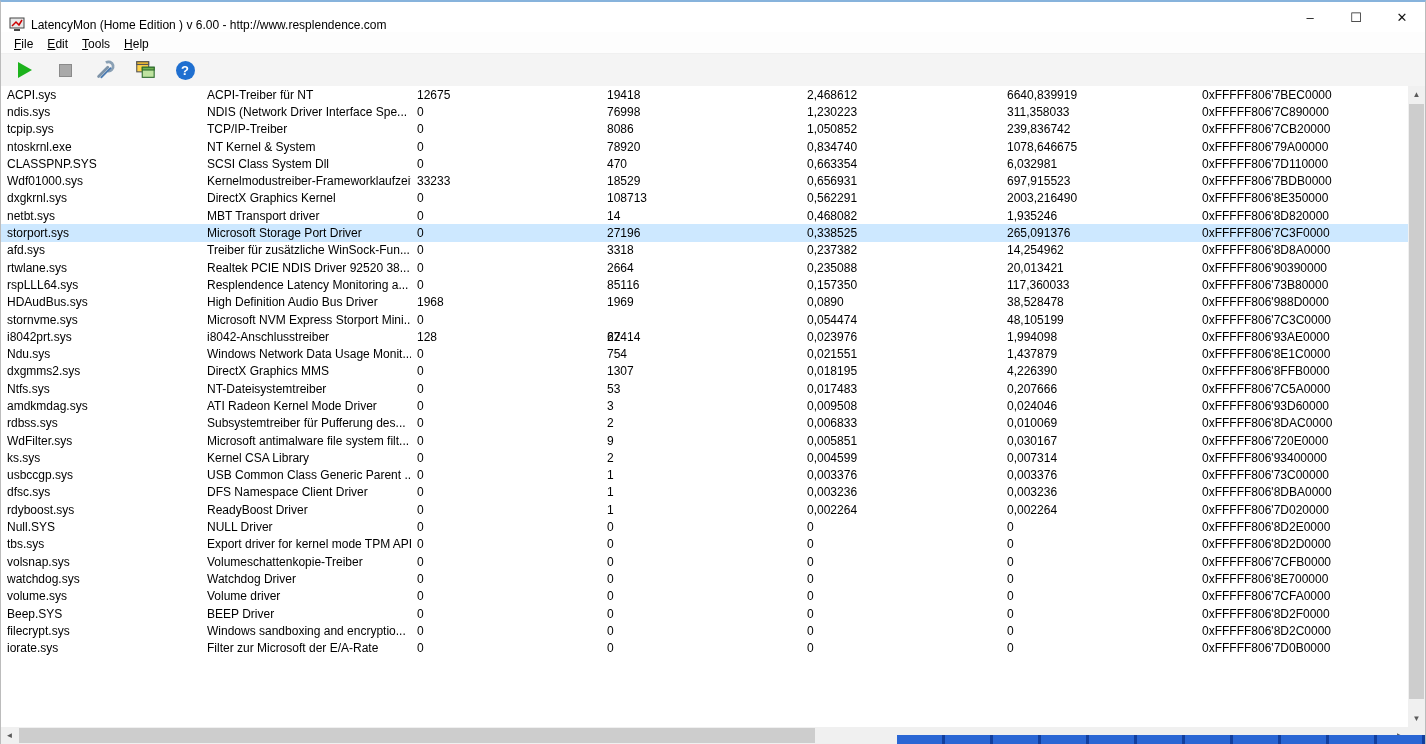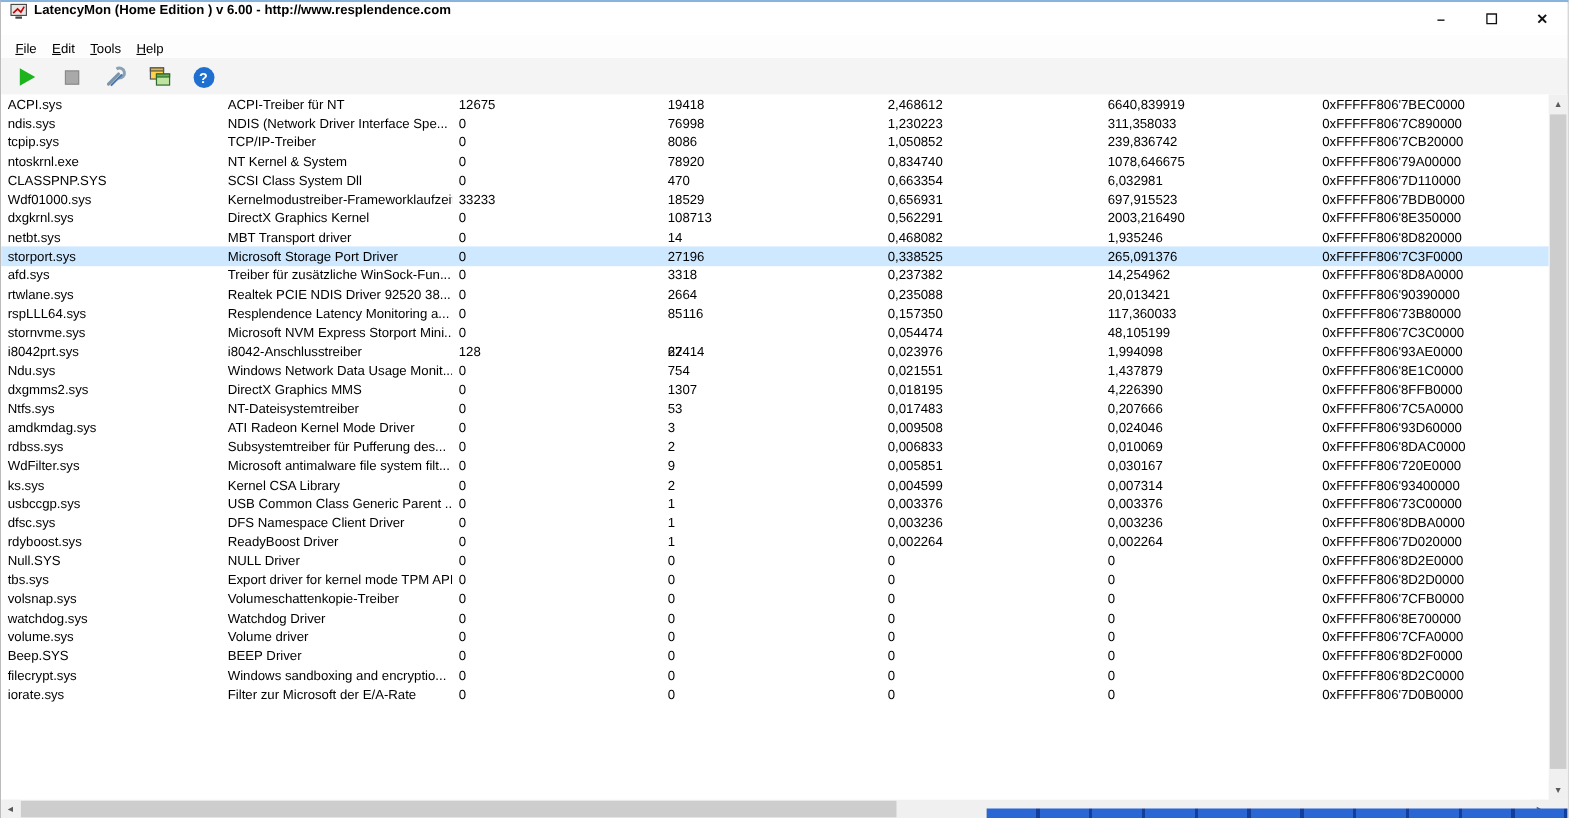--- a/index.html
+++ b/index.html
@@ -11,21 +11,21 @@
     background:#fff; overflow:hidden; position:relative;
   }
   .window {
     width:1426px; height:744px;
     border-top:2px solid #87b3dc;
     border-left:1px solid #bcbcbc; border-right:1px solid #bcbcbc;
     display:flex; flex-direction:column; background:#fff; position:relative;
   }
 
   
-  .titlebar { height:30px; background:#fff; display:flex; align-items:flex-start; flex:0 0 auto;font-weight:bold; }
+  .titlebar { height:30px; background:#fff; display:flex; align-items:flex-end; flex:0 0 auto; }
   .app-icon { width:16px; height:16px; margin:0 6px 0 8px; flex:0 0 auto; }
   .title-text { flex:1 1 auto; font-size:12px; white-space:nowrap; overflow:hidden; }
   .win-controls { display:flex; height:100%; }
   .win-btn { width:46px; height:100%; display:flex; align-items:center; justify-content:center;
              font-size:13px; color:#111; cursor:default; }
 
   
   .menubar { height:22px; background:#fdfdfd; display:flex; align-items:flex-end; padding-left:6px;
              flex:0 0 auto; border-bottom:1px solid #f0f0f0; }
   .menu-item { padding:2px 7px; color:#000; }
@@ -237,20 +237,29 @@
           <div class="tr">
             <div class="td" style="width: 200px;">rspLLL64.sys</div>
             <div class="td" style="width: 210px;">Resplendence Latency Monitoring a...</div>
             <div class="td" style="width: 190px;">0</div>
             <div class="td" style="width: 200px;">85116</div>
             <div class="td" style="width: 200px;">0,157350</div>
             <div class="td" style="width: 195px;">117,360033</div>
             <div class="td" style="width: 214px;">0xFFFFF806'73B80000</div>
           </div>
           <div class="tr">
+            <div class="td" style="width: 200px;">HDAudBus.sys</div>
+            <div class="td" style="width: 210px;">High Definition Audio Bus Driver</div>
+            <div class="td" style="width: 190px;">1968</div>
+            <div class="td" style="width: 200px;">1969</div>
+            <div class="td" style="width: 200px;">0,0890</div>
+            <div class="td" style="width: 195px;">38,528478</div>
+            <div class="td" style="width: 214px;">0xFFFFF806'988D0000</div>
+          </div>
+          <div class="tr">
             <div class="td" style="width: 200px;">stornvme.sys</div>
             <div class="td" style="width: 210px;">Microsoft NVM Express Storport Mini...</div>
             <div class="td" style="width: 190px;">0</div>
             <div class="td" style="width: 200px; margin-top: 35px;">27414</div>
             <div class="td" style="width: 200px;">0,054474</div>
             <div class="td" style="width: 195px;">48,105199</div>
             <div class="td" style="width: 214px;">0xFFFFF806'7C3C0000</div>
           </div>
           <div class="tr">
             <div class="td" style="width: 200px;">i8042prt.sys</div>

